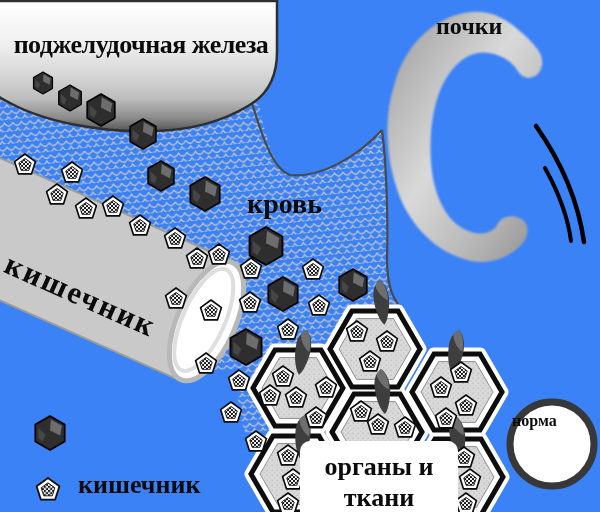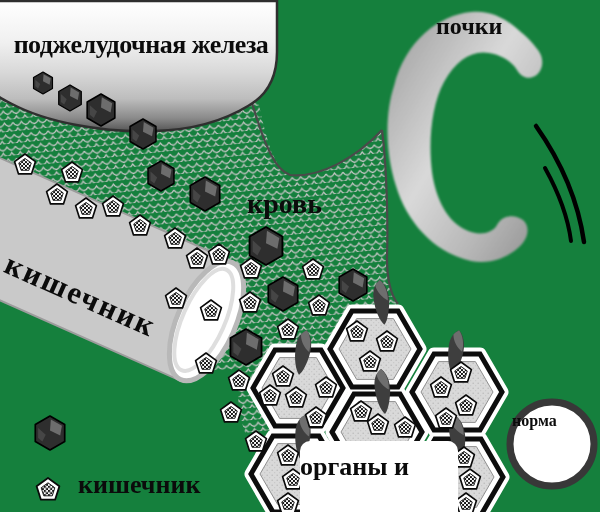--- a/index.html
+++ b/index.html
@@ -1,27 +1,27 @@
 <!DOCTYPE html>
 <html><head>
 <meta charset="utf-8">
 <style>
   html,body{margin:0;padding:0;background:#fff;}
-  .stage{position:relative;width:600px;height:512px;overflow:hidden;background:#15803d;
+  .stage{position:relative;width:600px;height:512px;overflow:hidden;background:#3b82f6;
          font-family:"Liberation Serif","DejaVu Serif",serif;}
   .stage svg{position:absolute;left:0;top:0;}
   .lbl{position:absolute;font-weight:700;color:#0b0b0b;white-space:nowrap;
        font-family:"Liberation Serif","DejaVu Serif",serif;}
   .lbl-pancreas{left:4px;top:30px;width:274px;text-align:center;font-size:26px;letter-spacing:-0.5px;}
   .lbl-kidneys{left:436px;top:13px;width:94px;text-align:left;font-size:24px;}
   .lbl-blood{left:247px;top:188px;font-size:28px;text-align:center;}
   .lbl-intestine{left:14px;top:246px;font-size:31px;letter-spacing:2px;
                  transform:rotate(24deg);transform-origin:left top;}
   .organs-box{position:absolute;left:300px;top:441px;width:158px;height:71px;
-              background:#ffffff;border-radius:10px 10px 0 0;
+              background:#ffffff;border-radius:10px 10px 0 0;text-align:center;
               font-weight:700;font-size:26px;line-height:31px;padding-top:10px;
               box-sizing:border-box;color:#0b0b0b;}
   .lbl-norm{left:512px;top:412px;width:80px;text-align:left;font-size:16px;}
   .lbl-legend-insulin{left:78px;top:422px;font-size:26px;}
   .lbl-legend-glucose{left:78px;top:470px;font-size:26px;}
 </style>
 </head>
 <body>
 
 <div class="stage">
@@ -203,17 +203,18 @@
 
   <circle cx="552" cy="444" r="42" fill="#ffffff" stroke="#383838" stroke-width="7"></circle>
 </svg>
 
 <div class="lbl lbl-pancreas">поджелудочная железа</div>
 <div class="lbl lbl-kidneys">почки</div>
 <div class="lbl lbl-blood">кровь</div>
 <div class="lbl lbl-intestine">кишечник</div>
 <div class="organs-box">
   <div>органы и</div>
+  <div>ткани</div>
 </div>
 <div class="lbl lbl-norm">норма</div>
 <div class="lbl lbl-legend-glucose">кишечник</div>
 
 </div>
 
 </body></html>

